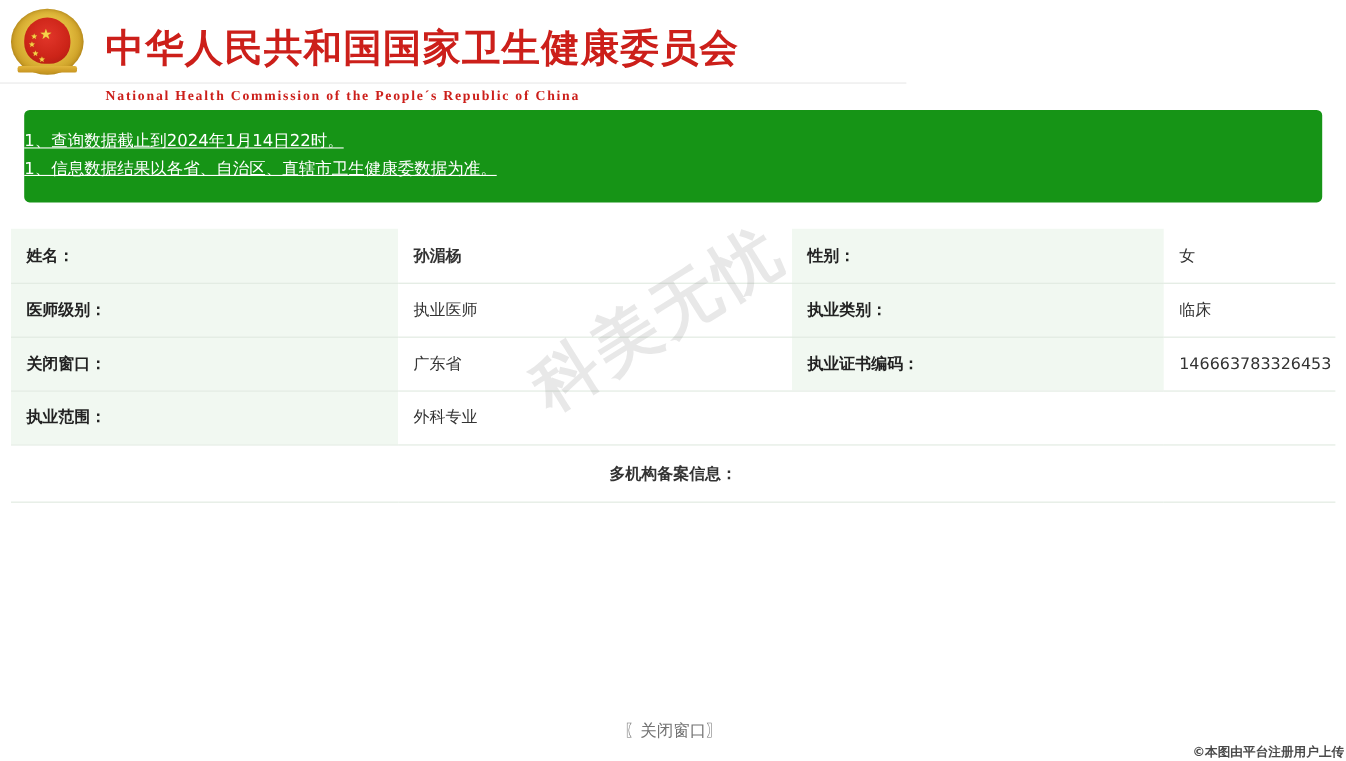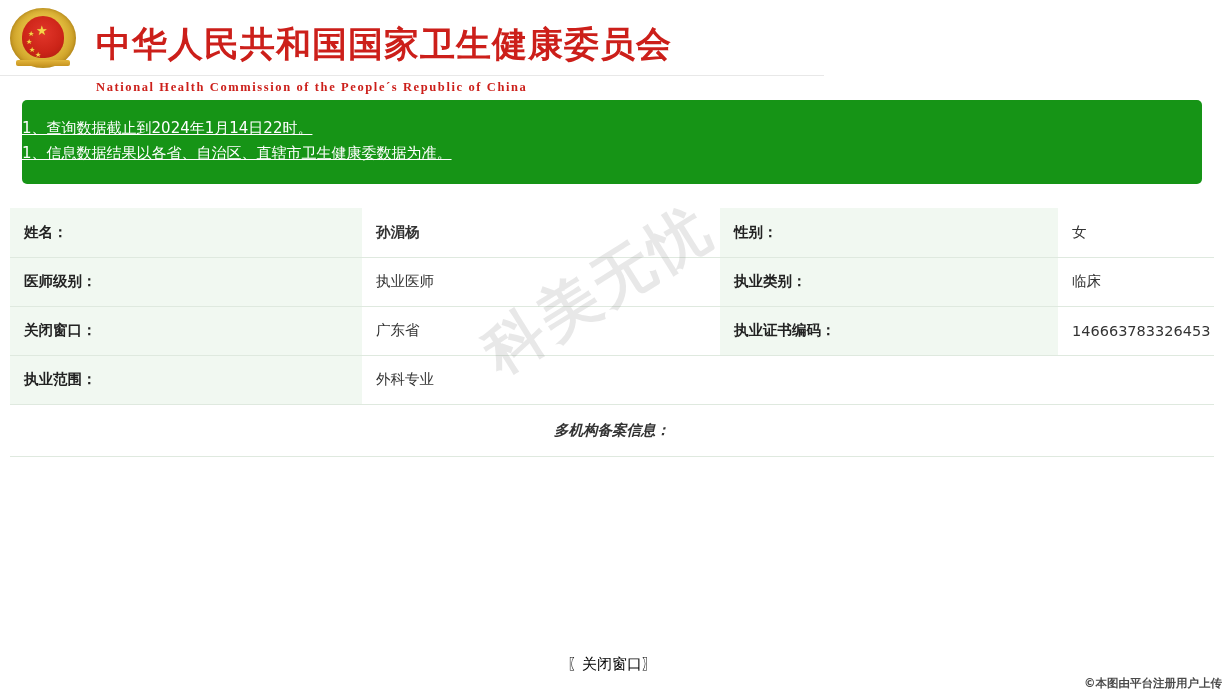--- a/index.html
+++ b/index.html
@@ -141,21 +141,20 @@
   .col-lbl2 { width: 338px; }
   .col-val2 { width: 156px; }
 
   .multi-row td {
     text-align: center;
     font-weight: bold;
     background: #ffffff;
     height: 52px;
     padding: 0;
     border-top: 1px solid #dfe9df;
-    font-style: italic;
   }
 
   
   .watermark {
     position: absolute;
     left: 470px;
     top: 250px;
     font-family: "DejaVu Sans", "Liberation Sans", sans-serif;
     font-size: 60px;
     font-weight: bold;
@@ -171,21 +170,21 @@
   .close-wrap {
     position: absolute;
     left: 0;
     top: 655px;
     width: 1224px;
     text-align: center;
   }
   .close-link {
     font-size: 15px;
     font-family: "DejaVu Sans", "Liberation Sans", sans-serif;
-    color: #000000;
+    color: #737373;
     text-decoration: none;
     cursor: pointer;
   }
 
   
   .corner-credit {
     position: absolute;
     right: 2px;
     bottom: 1px;
     font-size: 11.5px;

